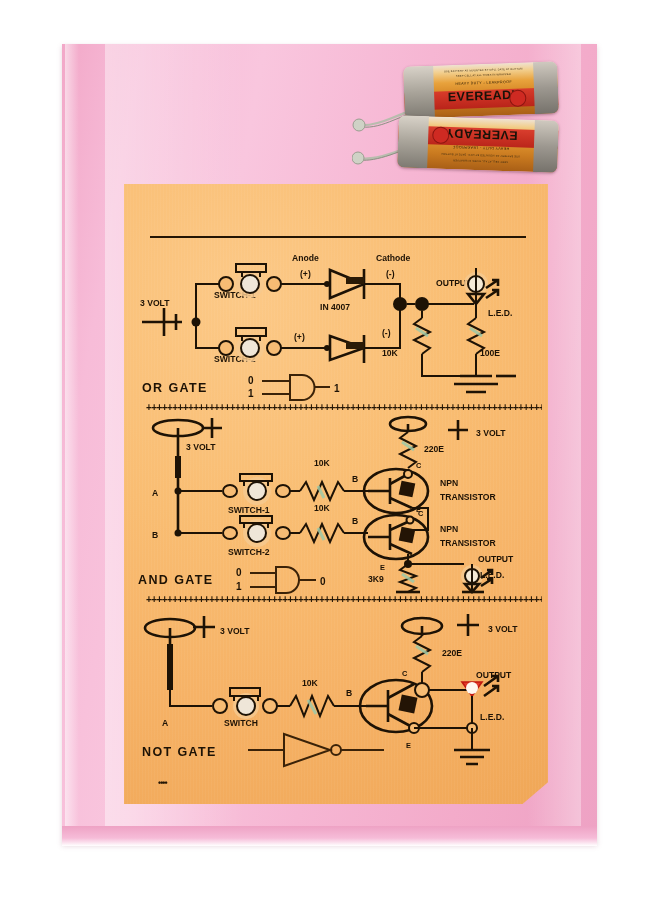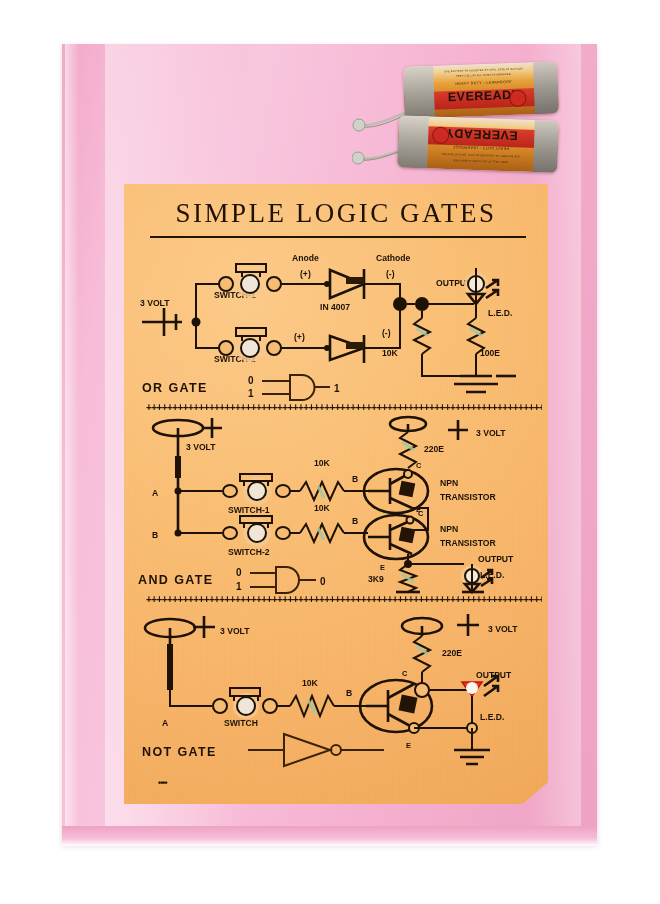--- a/index.html
+++ b/index.html
@@ -135,21 +135,20 @@
       <div class="tiny" style="top:27px;font-size:3.6px;letter-spacing:.4px;color:#241604">HEAVY DUTY  -  LEAKPROOF</div>
       <div class="tiny" style="top:35px">USE BATTERY AS MOUNTED BY MFG. DATE AT BOTTOM</div>
       <div class="tiny" style="top:41px">KEEP CELL AT ALL TIMES IN WRAPPER</div>
       <div class="mark" style="left:34px;top:10px"></div>
     </div>
   </div>
 
   <div id="card">
     <div class="grain"></div>
 
-    <div class="card-title">SIMPLE  LOGIC  GATES</div>
     <div class="title-rule"></div>
 
     <div class="sec" id="secOR">
       <svg width="424" height="158" viewBox="0 0 424 158">
 
         <text class="lbl" x="16" y="62">3 VOLT</text>
         <text class="lbl" x="168" y="17">Anode</text>
         <text class="lbl" x="176" y="33">(+)</text>
         <text class="lbl" x="252" y="17">Cathode</text>
         <text class="lbl" x="262" y="33">(-)</text>

